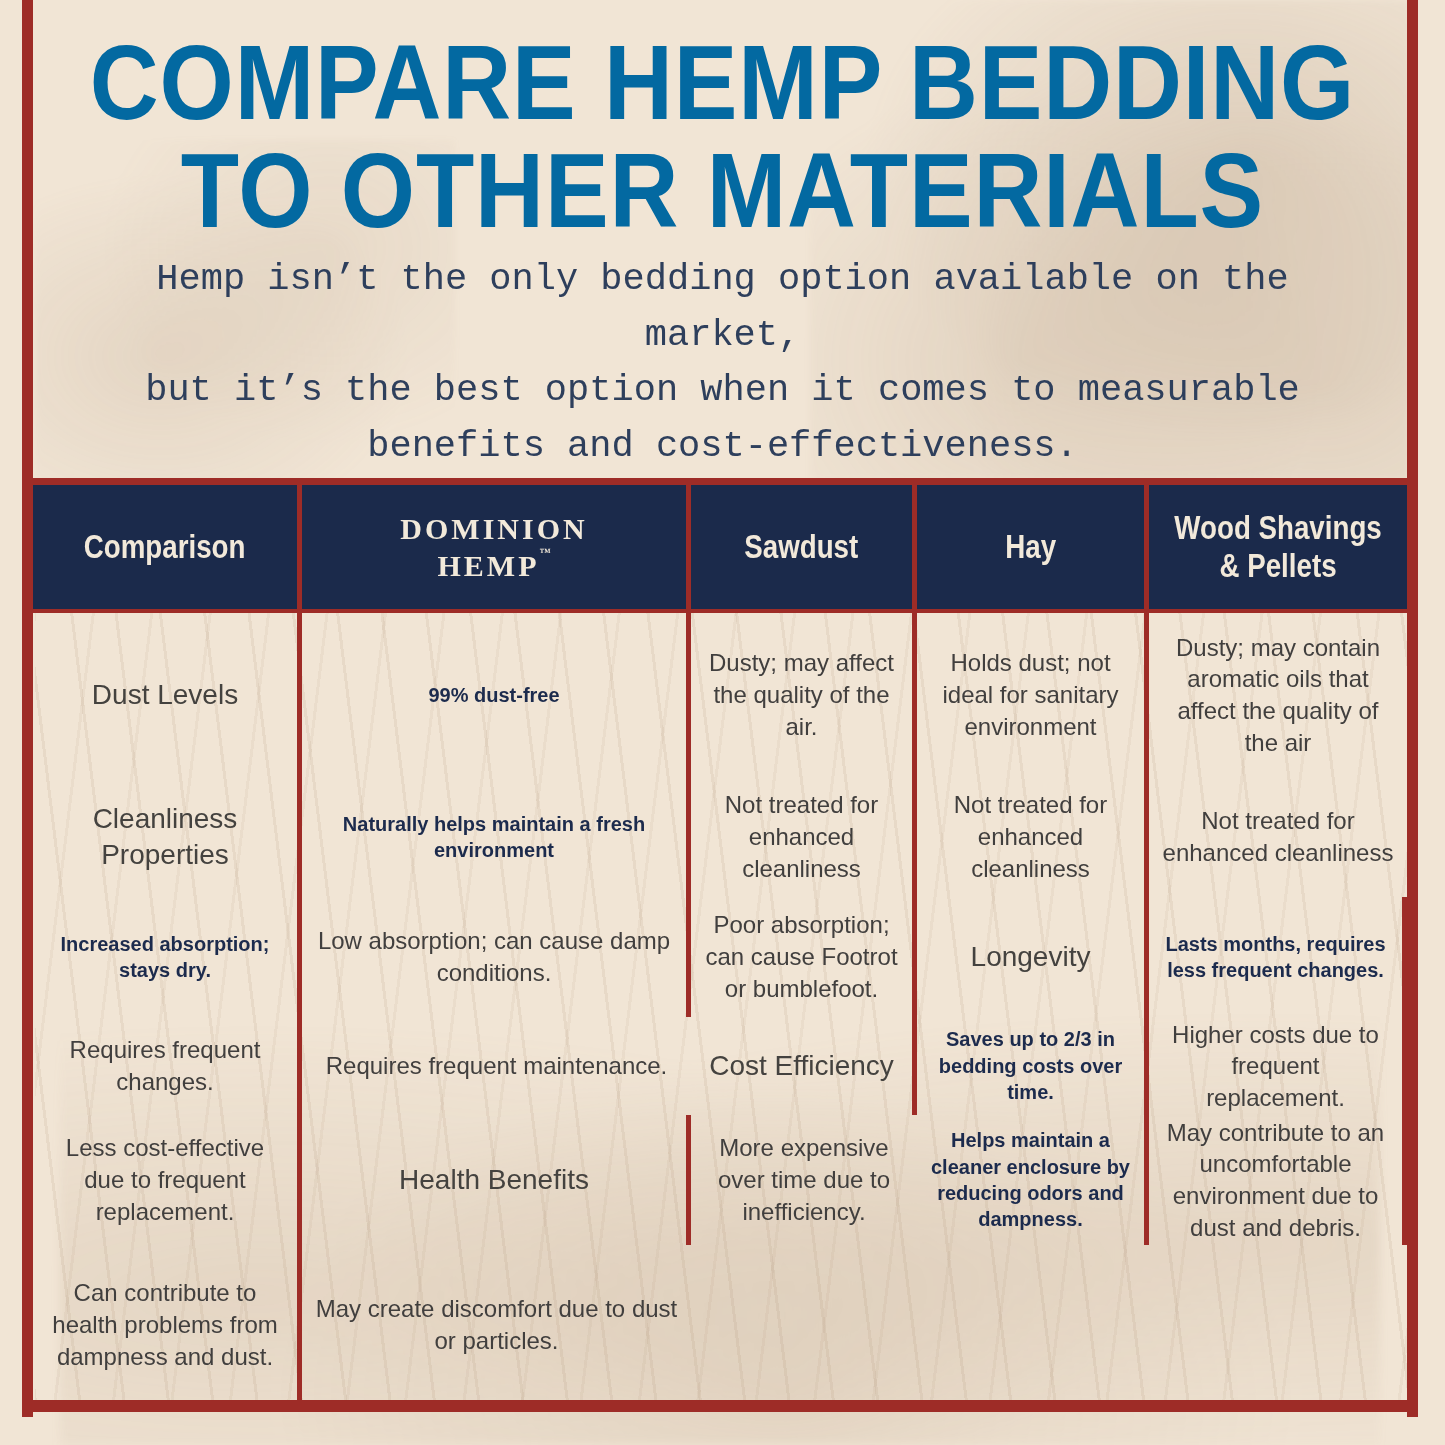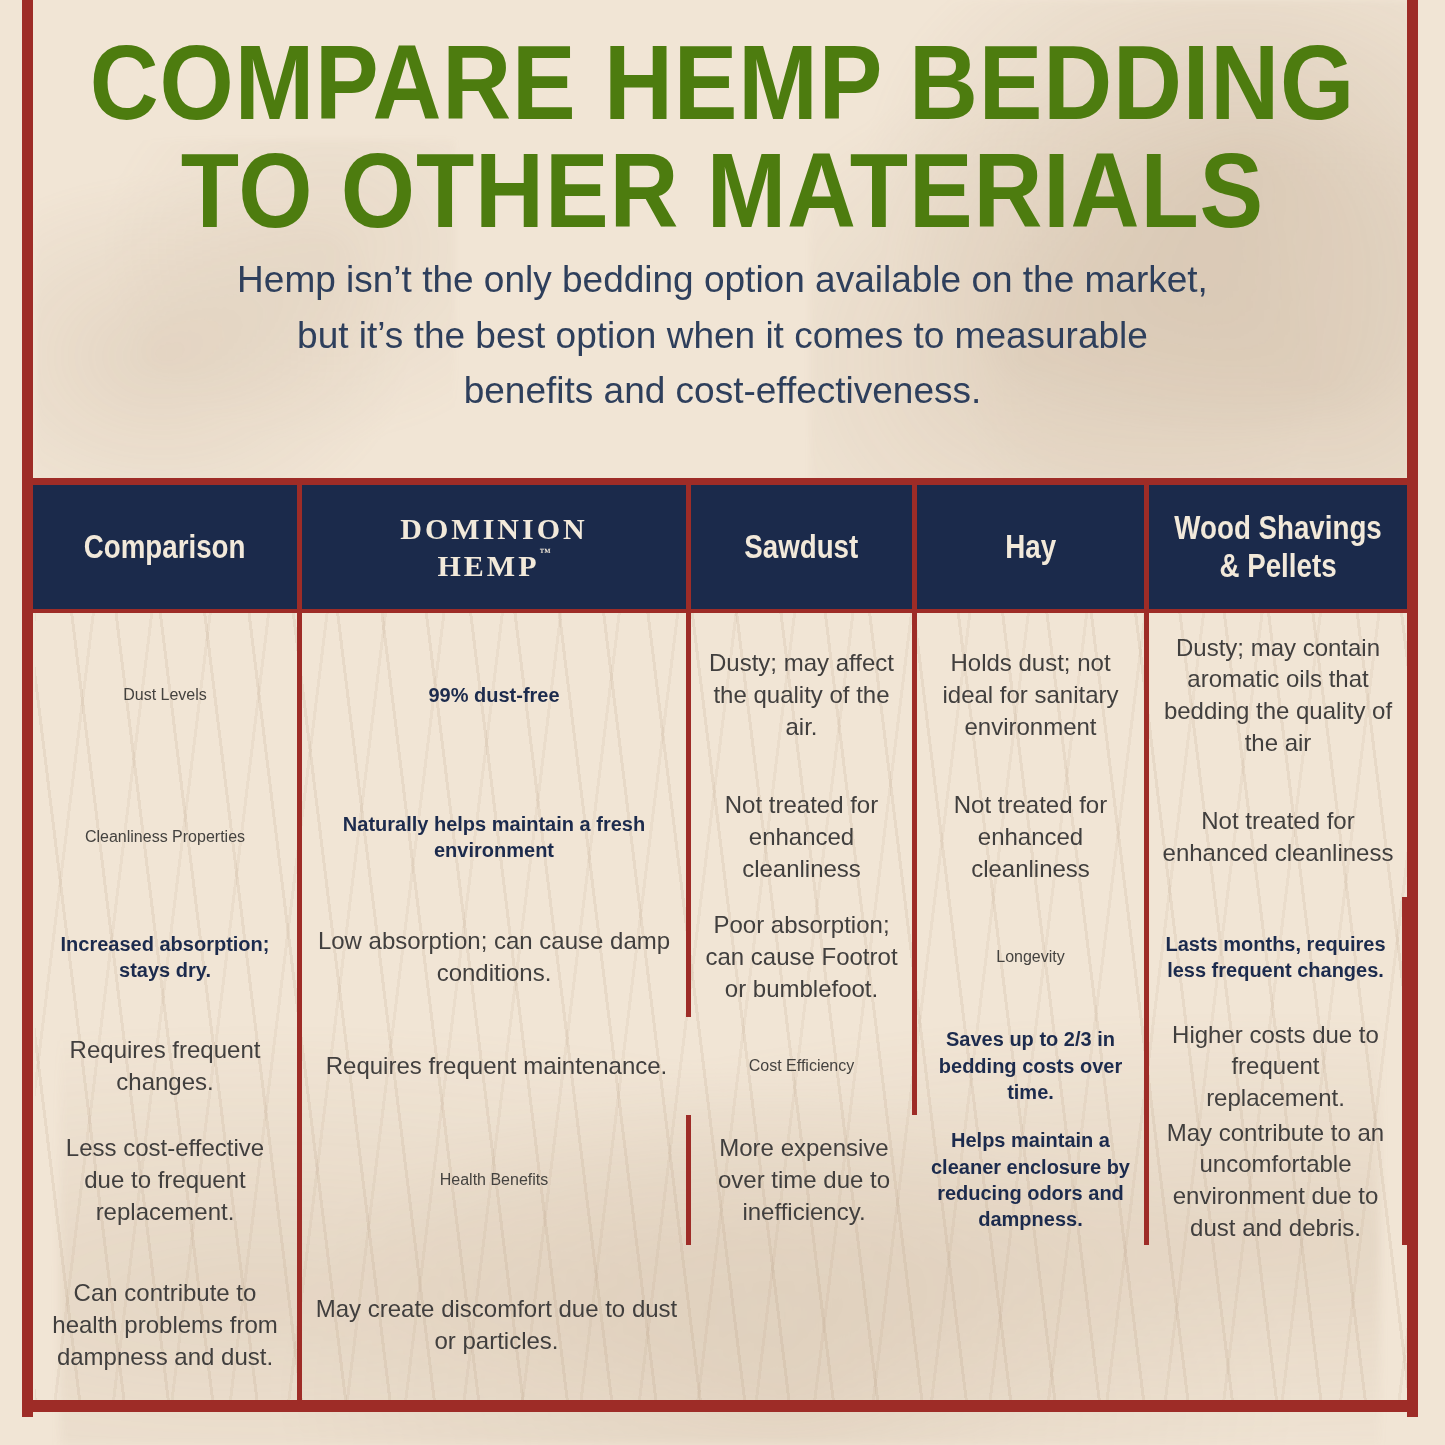--- a/index.html
+++ b/index.html
@@ -41,27 +41,27 @@
       radial-gradient(ellipse at 90% 60%, rgba(160,130,100,.15), transparent 55%);
     filter:blur(4px);
   }
 
   
   .rail{position:absolute;top:0;width:11px;height:1417px;background:#9e2c27;z-index:2;}
   .rail-left{left:22px;}
   .rail-right{right:27px;}
 
   
-  .title-block{position:absolute;left:0;right:0;top:28px;text-align:center;z-index:1;color:#4d7c0f;}
+  .title-block{position:absolute;left:0;right:0;top:28px;text-align:center;z-index:1;color:#0369a1;}
   .title-line{
     display:block;font-weight:700;font-size:106px;line-height:1.02;
     letter-spacing:1px;white-space:nowrap;
     transform:scaleX(.9);transform-origin:50% 50%;
   }
-  .subtitle-block{position:absolute;left:70px;right:70px;top:252px;text-align:center;z-index:1;}
+  .subtitle-block{position:absolute;left:70px;right:70px;top:252px;text-align:center;z-index:1;font-family:Liberation Mono, monospace;}
   .subtitle-line{
     display:block;font-size:37px;line-height:1.5;color:#2e3f5c;font-weight:400;
   }
 
   
   .cmp-table{
     position:absolute;left:33px;top:478px;width:1374px;height:934px;z-index:1;
     box-sizing:border-box;
     border-top:7px solid #9e2c27;
     border-bottom:12px solid #9e2c27;
@@ -84,21 +84,21 @@
   .head-sans{
     font-weight:700;font-size:33px;line-height:1.15;
     transform:scaleX(.84);transform-origin:50% 50%;
     width:118%;
   }
   .head-serif{
     font-family:"Liberation Serif","DejaVu Serif",serif;
     font-weight:700;font-size:30px;line-height:1.25;letter-spacing:3px;
   }
   .head-serif sup{font-size:11px;letter-spacing:0;vertical-align:top;line-height:1;}
-  .row-label{font-size:16px;color:#44423f;line-height:1.3;}
+  .row-label{font-size:28px;color:#44423f;line-height:1.3;}
   .hemp-cell{font-weight:700;font-size:20px;color:#1c2b4d;line-height:1.32;}
   .plain-cell{font-size:24px;color:#413f3e;line-height:1.32;}
 </style>
 </head>
 <body>
 
 <div class="bg-blob bg-sketch-topright"></div>
 <div class="bg-blob bg-sketch-topleft"></div>
 <div class="bg-blob bg-field-lines"></div>
 <div class="bg-blob bg-blotch-bottom"></div>
@@ -134,21 +134,21 @@
     <span class="head-sans">Hay</span>
   </div>
   <div class="cell head">
     <span class="head-sans">Wood Shavings &amp; Pellets</span>
   </div>
 
   <div class="cell v-border row-label">Dust Levels</div>
   <div class="cell v-border hemp-cell">99% dust-free</div>
   <div class="cell v-border plain-cell">Dusty; may affect the quality of the air.</div>
   <div class="cell v-border plain-cell">Holds dust; not ideal for sanitary environment</div>
-  <div class="cell plain-cell">Dusty; may contain aromatic oils that bedding the quality of the air</div>
+  <div class="cell plain-cell">Dusty; may contain aromatic oils that affect the quality of the air</div>
 
   <div class="cell v-border row-label">Cleanliness Properties</div>
   <div class="cell v-border hemp-cell">Naturally helps maintain a fresh environment</div>
   <div class="cell v-border plain-cell">Not treated for enhanced cleanliness</div>
   <div class="cell v-border plain-cell">Not treated for enhanced cleanliness</div>
   <div class="cell plain-cell">Not treated for enhanced cleanliness</div>
 
   <div class="cell v-border hemp-cell">Increased absorption; stays dry.</div>
   <div class="cell v-border plain-cell">Low absorption; can cause damp conditions.</div>
   <div class="cell v-border plain-cell">Poor absorption; can cause Footrot or bumblefoot.</div>

